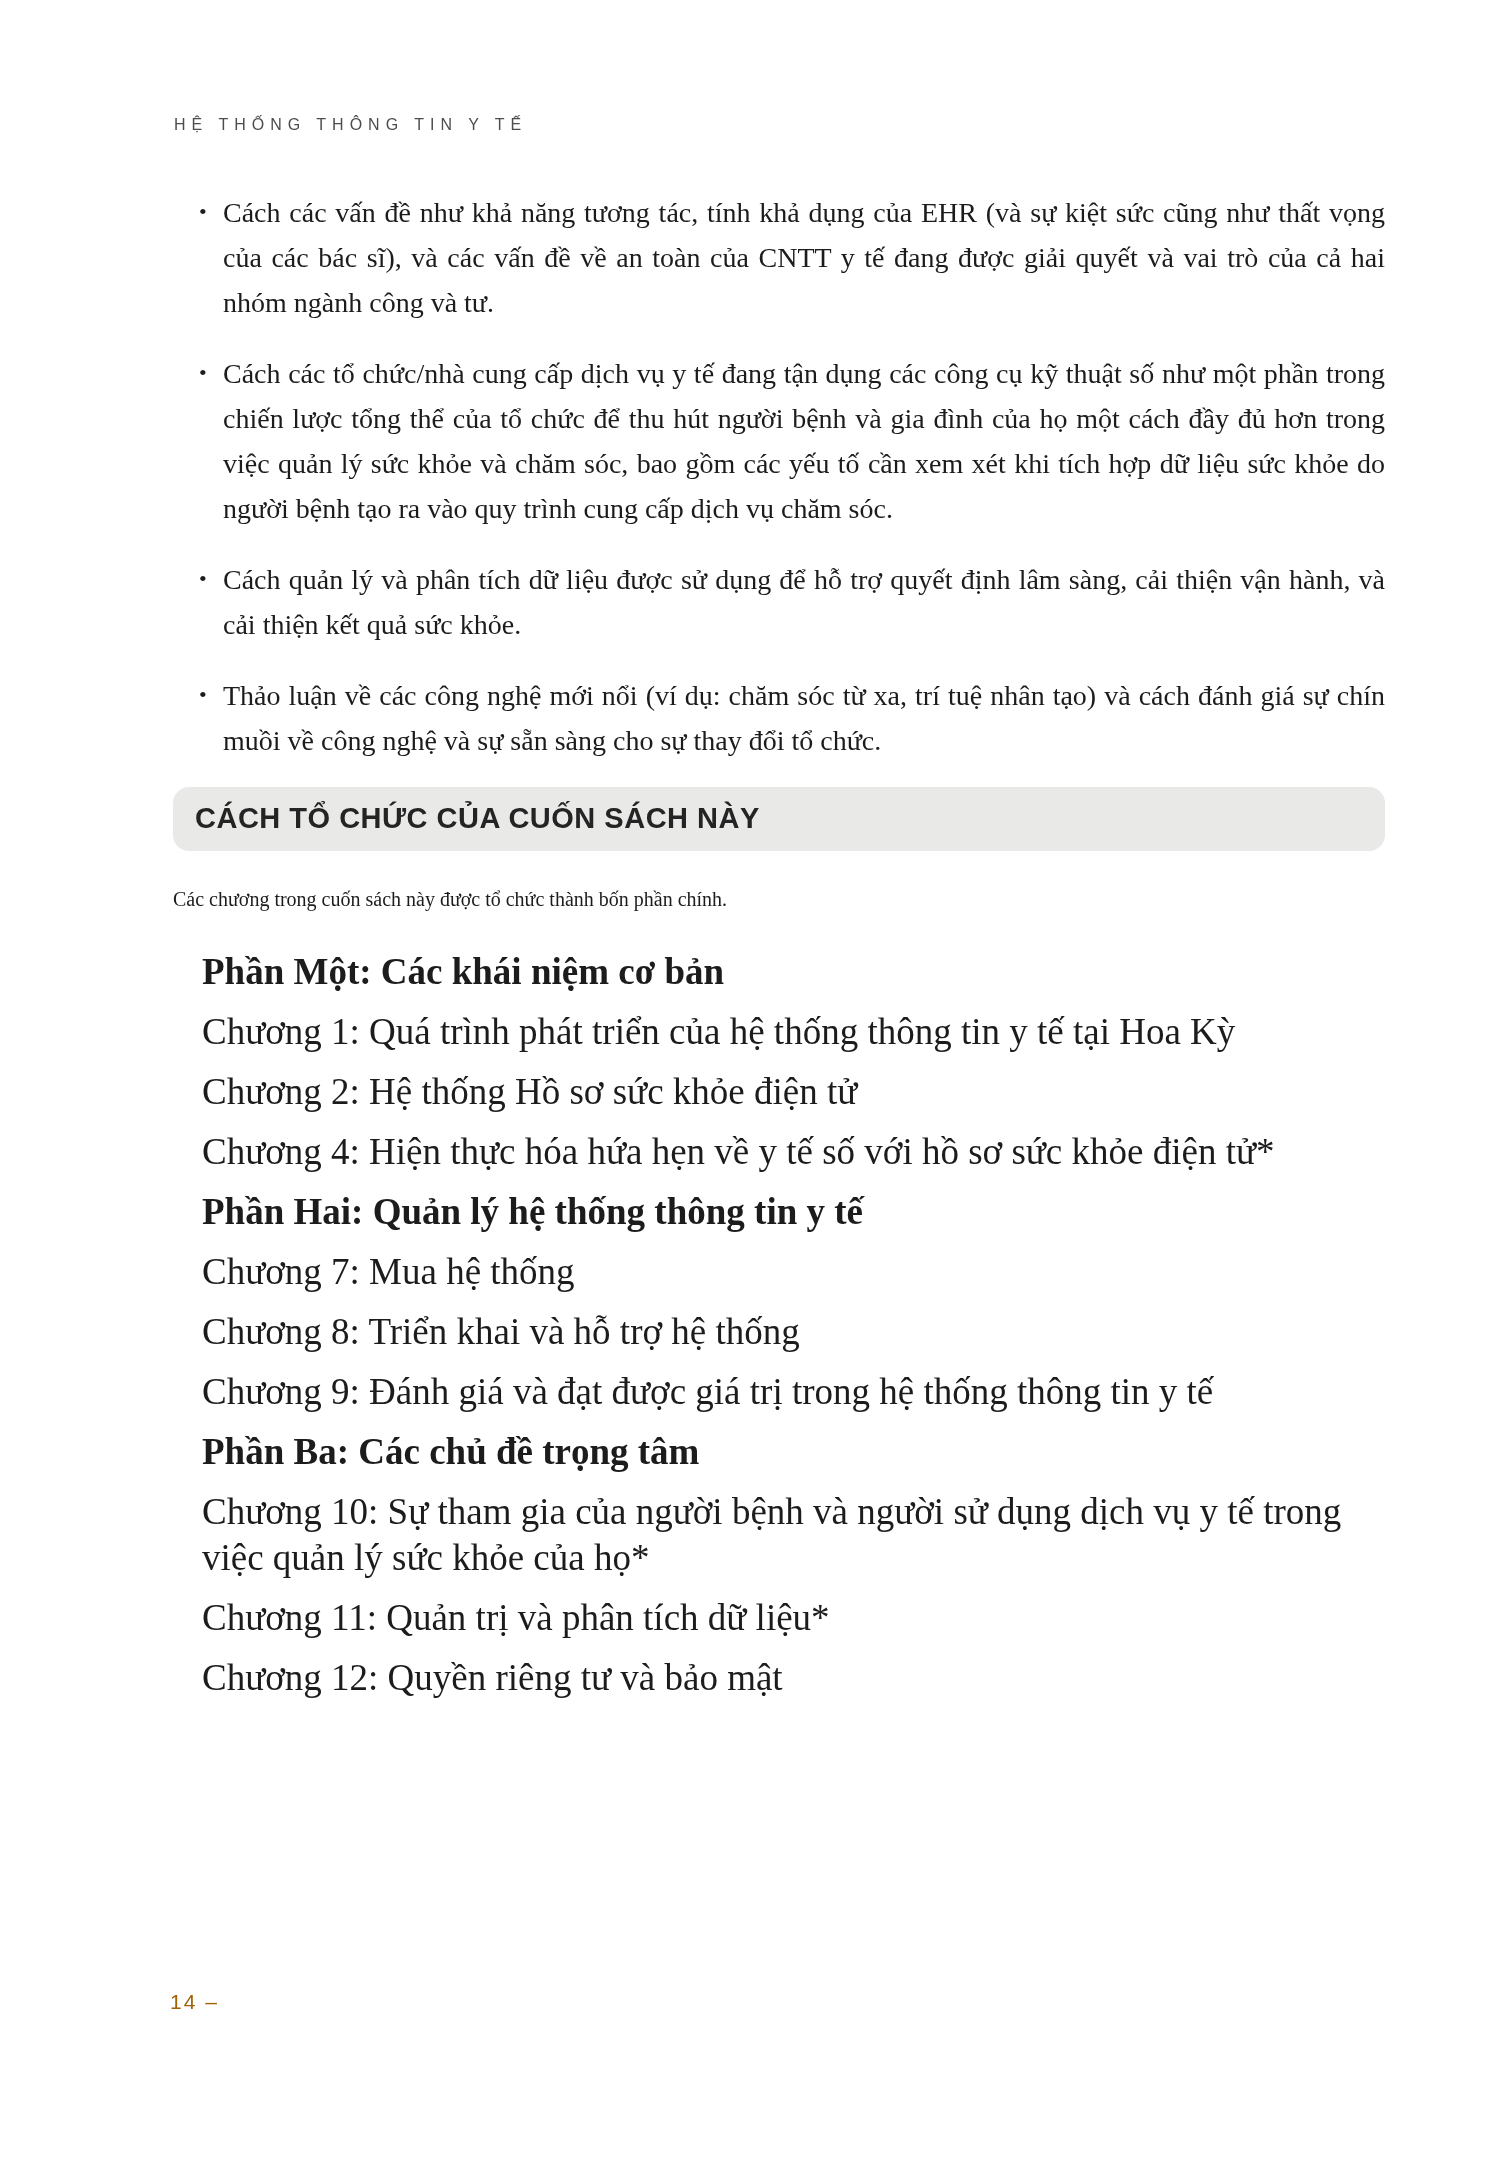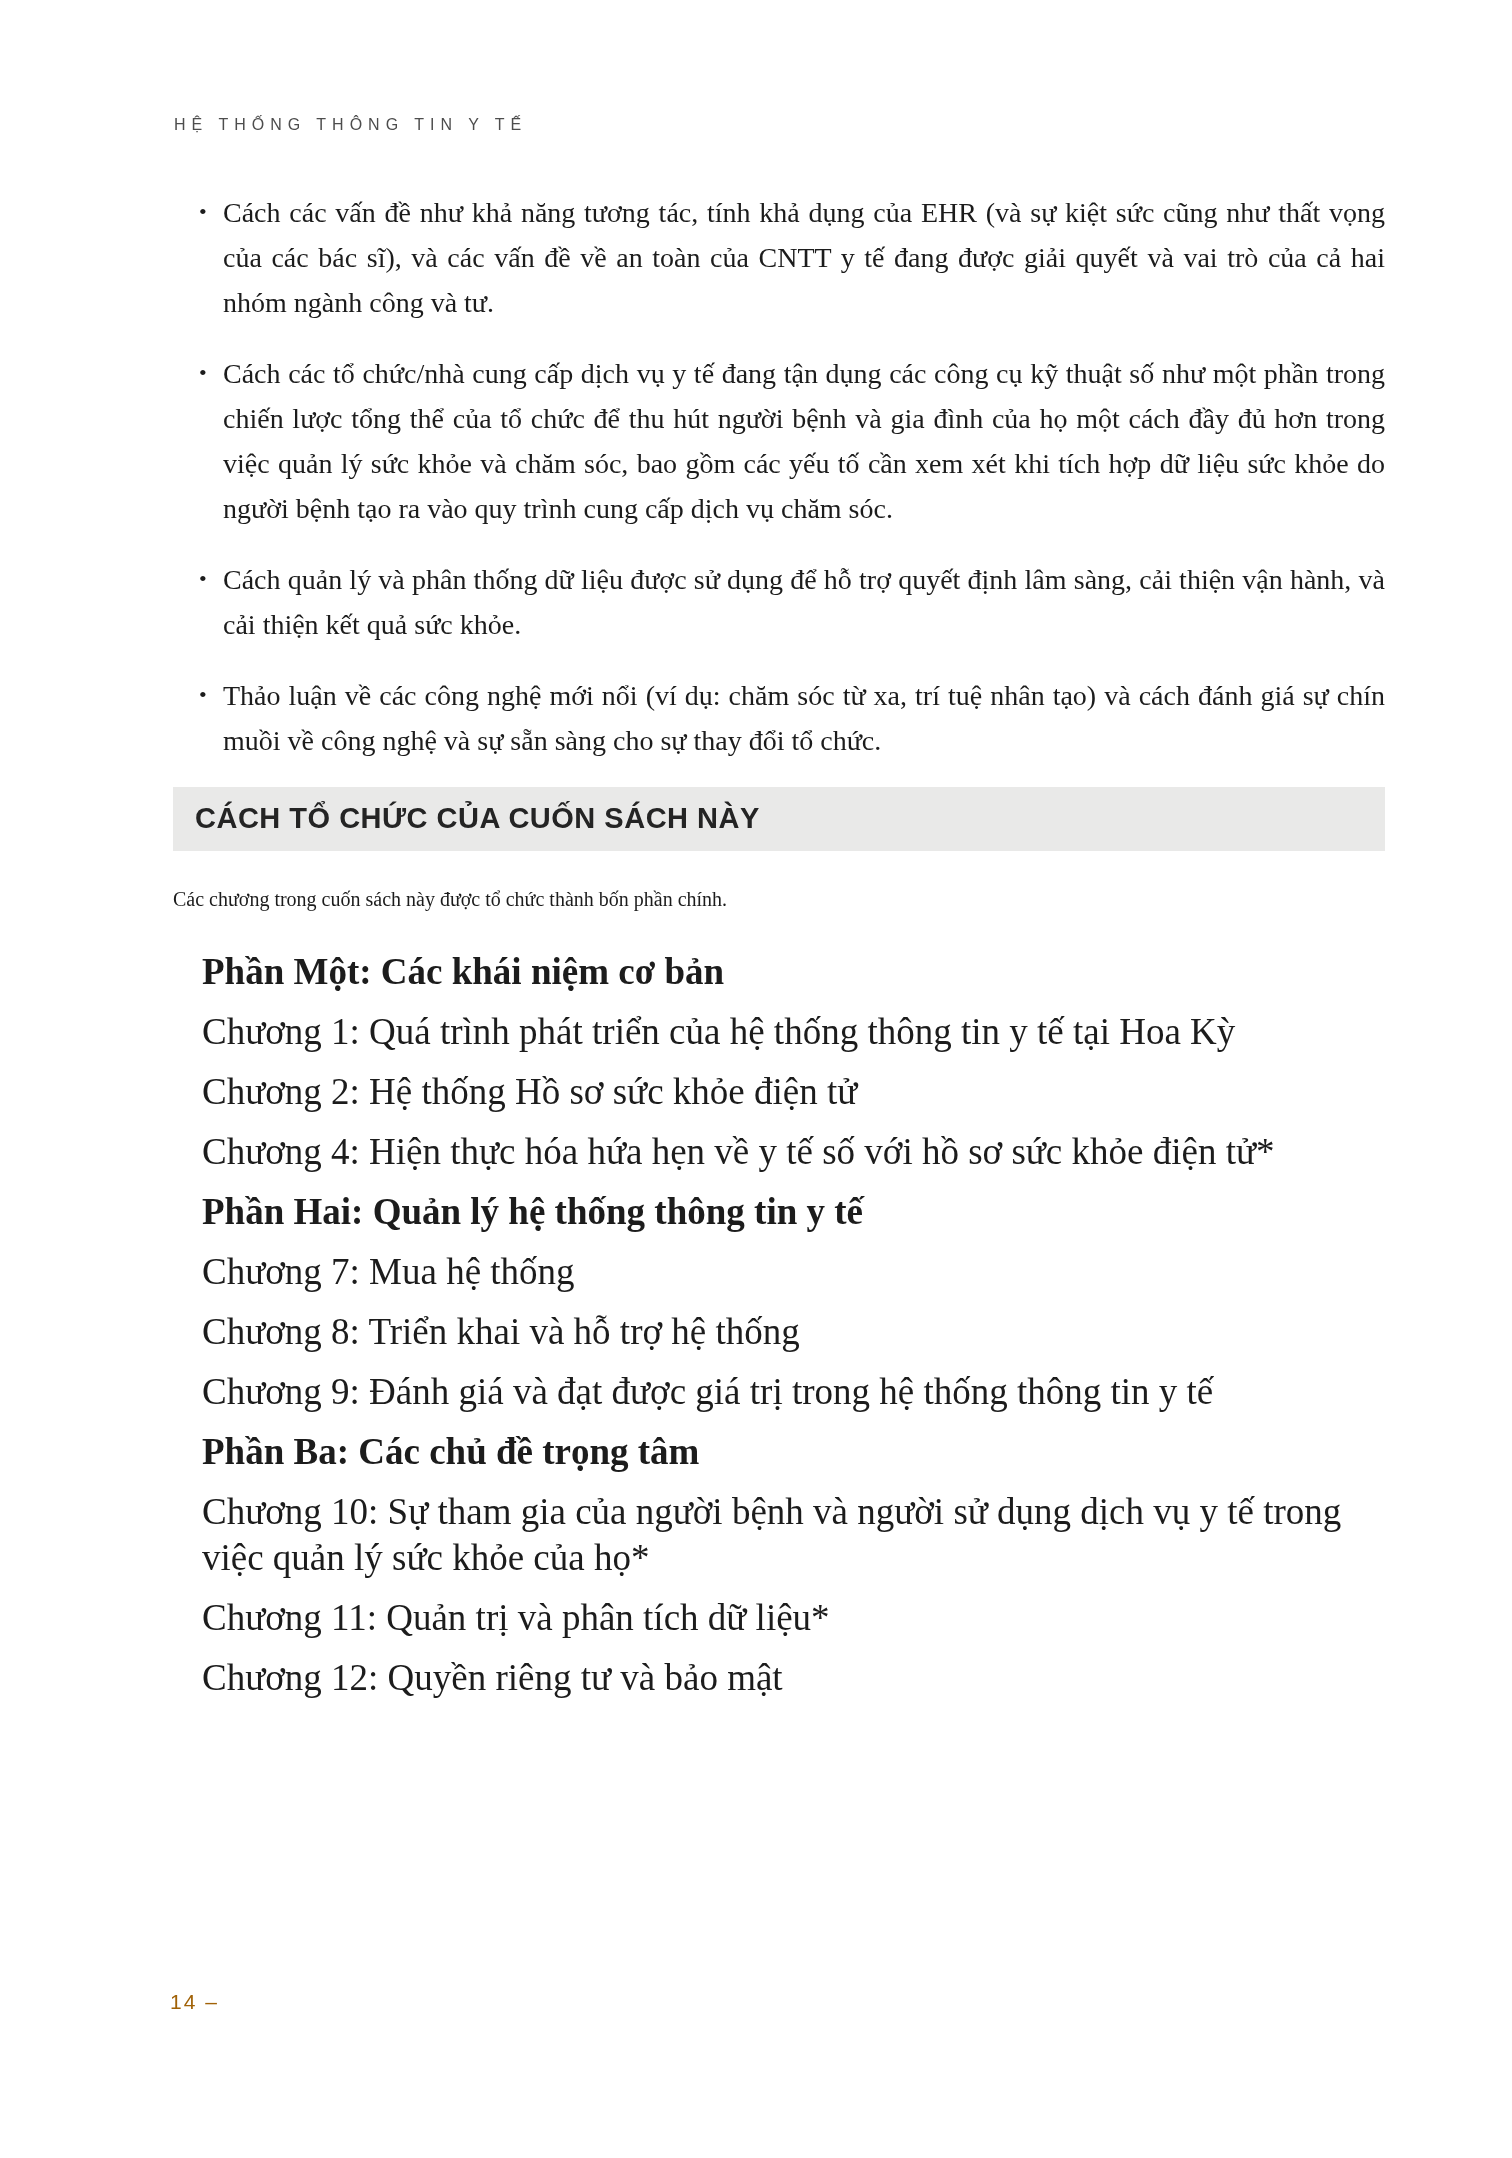--- a/index.html
+++ b/index.html
@@ -47,20 +47,21 @@
     width:100%;
     margin:24px 0 0 0;
     padding:13px 22px 15px 22px;
     background:#e9e9e8;
     font-family:"Liberation Sans", sans-serif;
     font-weight:700;
     font-size:29px;
     line-height:36px;
     letter-spacing:0.5px;
     color:#242424;
+    border-radius:16px;
   }
   .intro {
     margin:26px 0 0 0;
     font-size:20px;
     line-height:45px;
   }
   .toc {
     margin-top:27px;
     padding-left:29px;
   }
@@ -94,21 +95,21 @@
       <li>
         <span class="bullet-marker">•</span>
         <span>Cách các vấn đề như khả năng tương tác, tính khả dụng của EHR (và sự kiệt sức cũng như thất vọng của các bác sĩ), và các vấn đề về an toàn của CNTT y tế đang được giải quyết và vai trò của cả hai nhóm ngành công và tư.</span>
       </li>
       <li>
         <span class="bullet-marker">•</span>
         <span>Cách các tổ chức/nhà cung cấp dịch vụ y tế đang tận dụng các công cụ kỹ thuật số như một phần trong chiến lược tổng thể của tổ chức để thu hút người bệnh và gia đình của họ một cách đầy đủ hơn trong việc quản lý sức khỏe và chăm sóc, bao gồm các yếu tố cần xem xét khi tích hợp dữ liệu sức khỏe do người bệnh tạo ra vào quy trình cung cấp dịch vụ chăm sóc.</span>
       </li>
       <li>
         <span class="bullet-marker">•</span>
-        <span>Cách quản lý và phân thống dữ liệu được sử dụng để hỗ trợ quyết định lâm sàng, cải thiện vận hành, và cải thiện kết quả sức khỏe.</span>
+        <span>Cách quản lý và phân tích dữ liệu được sử dụng để hỗ trợ quyết định lâm sàng, cải thiện vận hành, và cải thiện kết quả sức khỏe.</span>
       </li>
       <li>
         <span class="bullet-marker">•</span>
         <span>Thảo luận về các công nghệ mới nổi (ví dụ: chăm sóc từ xa, trí tuệ nhân tạo) và cách đánh giá sự chín muồi về công nghệ và sự sẵn sàng cho sự thay đổi tổ chức.</span>
       </li>
     </ul>
 
     <h2 class="section-heading">CÁCH TỔ CHỨC CỦA CUỐN SÁCH NÀY</h2>
 
     <p class="intro">Các chương trong cuốn sách này được tổ chức thành bốn phần chính.</p>

